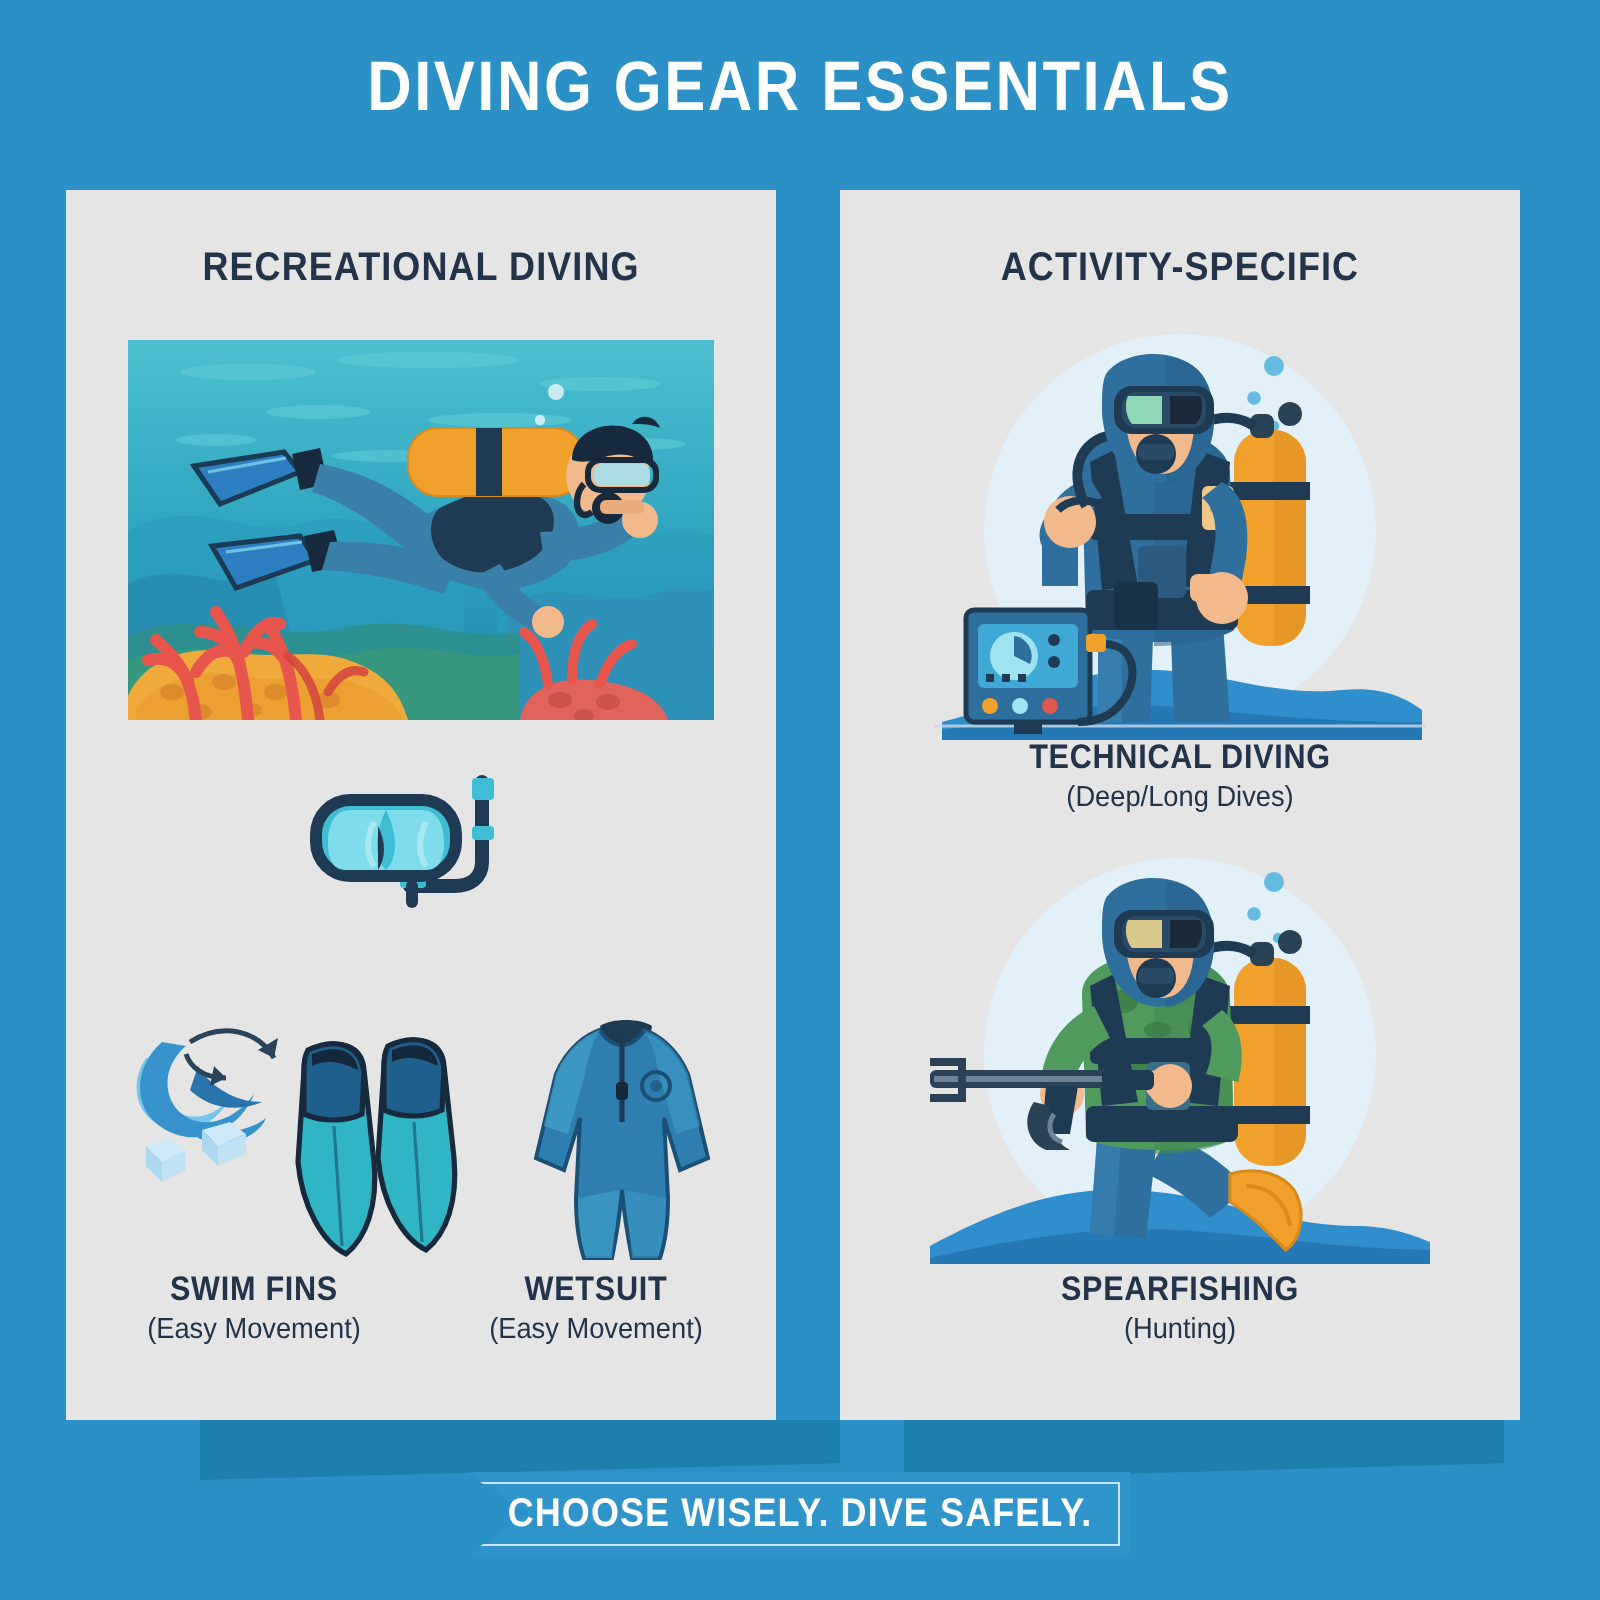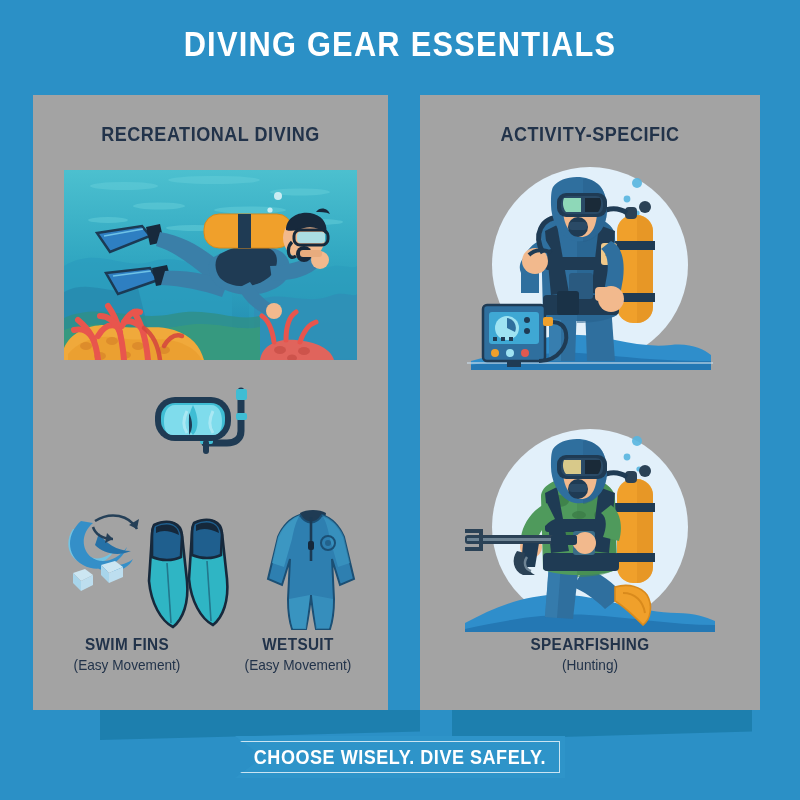--- a/index.html
+++ b/index.html
@@ -14,21 +14,21 @@
   
   .title{
     position:absolute;left:0;top:24px;width:800px;text-align:center;
     color:#ffffff;font-size:35px;font-weight:bold;letter-spacing:1.4px;
     transform:scaleX(.88);transform-origin:center top;
     font-family:"Liberation Sans Narrow","Liberation Sans",sans-serif;
   }
 
   
   .card{
-    position:absolute;background:#a3a3a3;
+    position:absolute;background:#e5e5e5;
   }
   .card-left{left:33px;top:95px;width:355px;height:615px;}
   .card-right{left:420px;top:95px;width:340px;height:615px;text-decoration:underline;}
   .tab{
     position:absolute;background:#1d7fae;
   }
   .tab-left{left:100px;top:710px;width:320px;height:0;
     border-top:30px solid #1d7fae;border-right:0 solid transparent;
     clip-path:polygon(0 0,100% 0,100% 72%,0 100%);height:30px;border:0;}
   .tab-right{left:452px;top:710px;width:300px;height:30px;
@@ -392,20 +392,24 @@
           <circle cx="45" cy="188" r="4" fill="#9fe3f2"></circle>
           <circle cx="60" cy="188" r="4" fill="#e0594f"></circle>
           <rect x="42" y="196" width="14" height="6" fill="#1f3b54"></rect>
 
           <rect x="78" y="152" width="10" height="9" rx="2" fill="#f0a02b"></rect>
           <path d="M88,157 C104,158 104,176 96,186 C90,194 82,196 74,196" fill="none" stroke="#1f3b54" stroke-width="4"></path>
         </g>
       </svg>
     </div>
 
+    <div class="lbl" style="left:0;top:274px;width:340px;">
+      <div class="t">TECHNICAL DIVING</div>
+      <div class="s">(Deep/Long Dives)</div>
+    </div>
 
     <div style="position:absolute;left:45px;top:332px;width:250px;height:205px;">
       <svg width="250" height="205" viewBox="0 0 250 205">
         <circle cx="125" cy="100" r="98" fill="#e2f0fa"></circle>
 
         <path d="M0,196 C30,180 62,166 102,168 C142,170 176,186 212,186 C230,186 240,190 250,194 L250,205 L0,205 Z" fill="#2f8ecb"></path>
         <path d="M0,202 C44,192 84,186 124,188 C164,190 206,198 250,198 L250,205 L0,205 Z" fill="#2478b4"></path>
 
         <g fill="#58b6e0" opacity=".9">
           <circle cx="172" cy="14" r="5"></circle>

